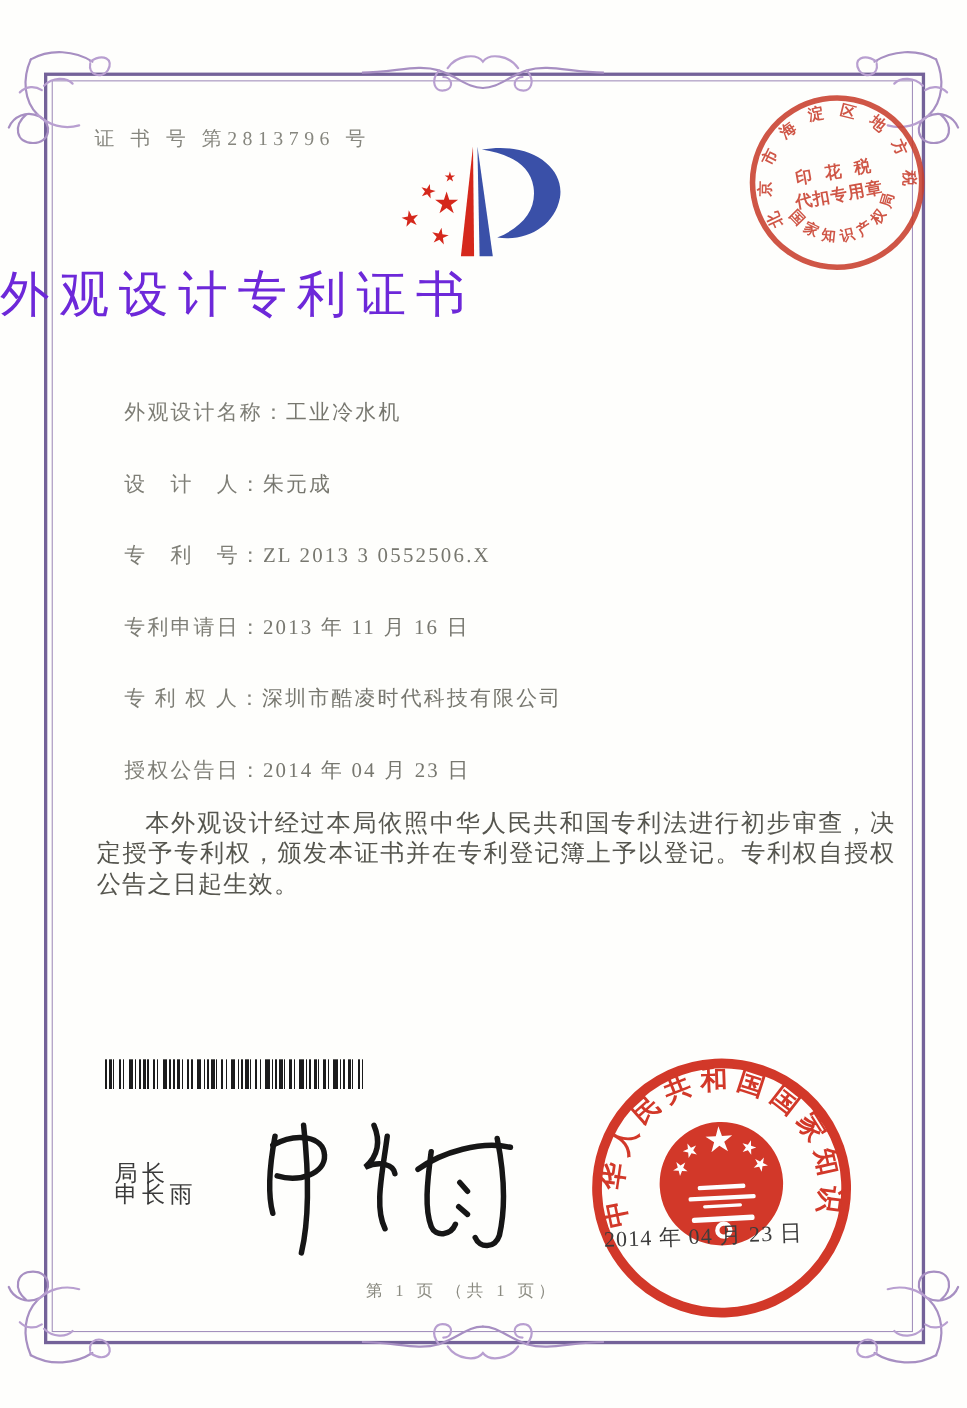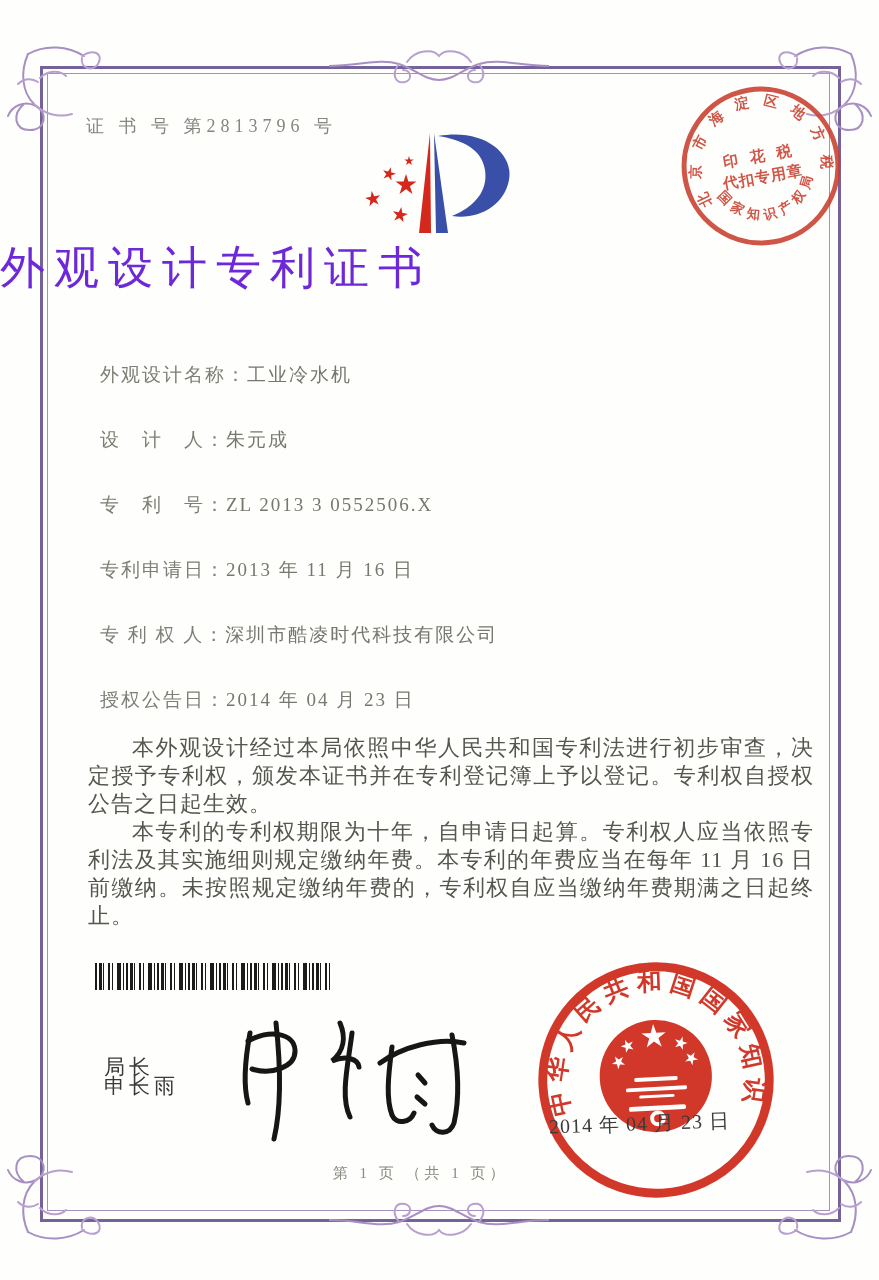--- a/index.html
+++ b/index.html
@@ -34,21 +34,21 @@
     font-size:18px;color:#86867e;letter-spacing:5px;
   }
   .logo{position:absolute;left:330px;top:120px;width:220px;height:128px;}
   .title{
     position:absolute;left:0;top:238px;width:879px;text-align:left;
     font-size:45px;font-weight:normal;color:#6d28d9;letter-spacing:9px;
   }
 
   
   .field{
-    position:absolute;left:100px;height:26px;white-space:nowrap;
+    position:absolute;left:113px;height:26px;white-space:nowrap;
     font-size:19px;color:#7e7e76;letter-spacing:2px;
   }
   .field .value{color:#77776f;}
   .f0{top:362px}.f1{top:427px}.f2{top:492px}.f3{top:557px}.f4{top:622px}.f5{top:687px}
 
   
   .body-text{
     position:absolute;left:88px;top:734px;width:726px;
     font-size:22px;line-height:28px;color:#56564f;
     text-align:justify;letter-spacing:1px;
@@ -213,21 +213,20 @@
   </div>
   <div class="field f4">
     <span>专 利 权 人：</span><span class="value">深圳市酷凌时代科技有限公司</span>
   </div>
   <div class="field f5">
     <span>授权公告日：</span><span class="value">2014 年 04 月 23 日</span>
   </div>
 
   <div class="body-text">
     <p>本外观设计经过本局依照中华人民共和国专利法进行初步审查，决定授予专利权，颁发本证书并在专利登记簿上予以登记。专利权自授权公告之日起生效。</p>
-    <p>本专利的专利权期限为十年，自申请日起算。专利权人应当依照专利法及其实施细则规定缴纳年费。本专利的年费应当在每年 11 月 16 日前缴纳。未按照规定缴纳年费的，专利权自应当缴纳年费期满之日起终止。</p>
   </div>
 
   <div class="barcode"></div>
 
   <div class="sig-title">局长</div>
   <div class="sig-name">申长雨</div>
   <div class="sig-script">
     <svg viewBox="0 0 265 145" fill="none" stroke="#161616" stroke-width="5" stroke-linecap="round">
       <path d="M38,28 C33,55 31,80 36,98"></path>
       <path d="M36,36 C58,24 82,28 83,45 C84,62 60,70 40,64"></path>

